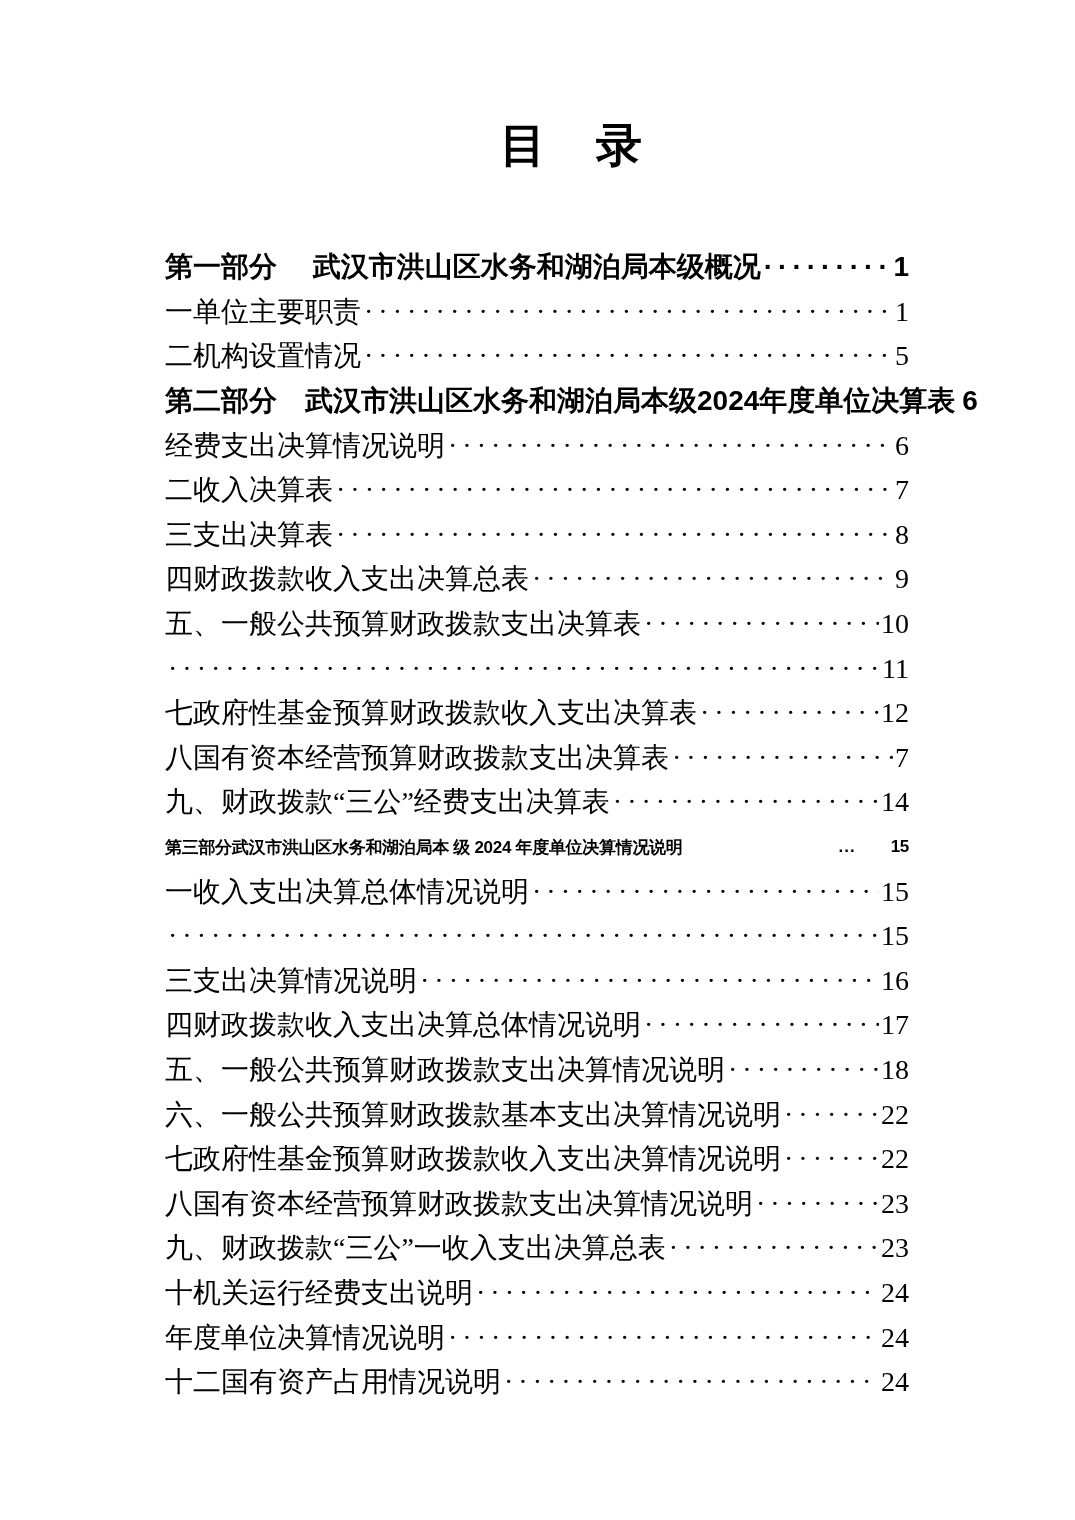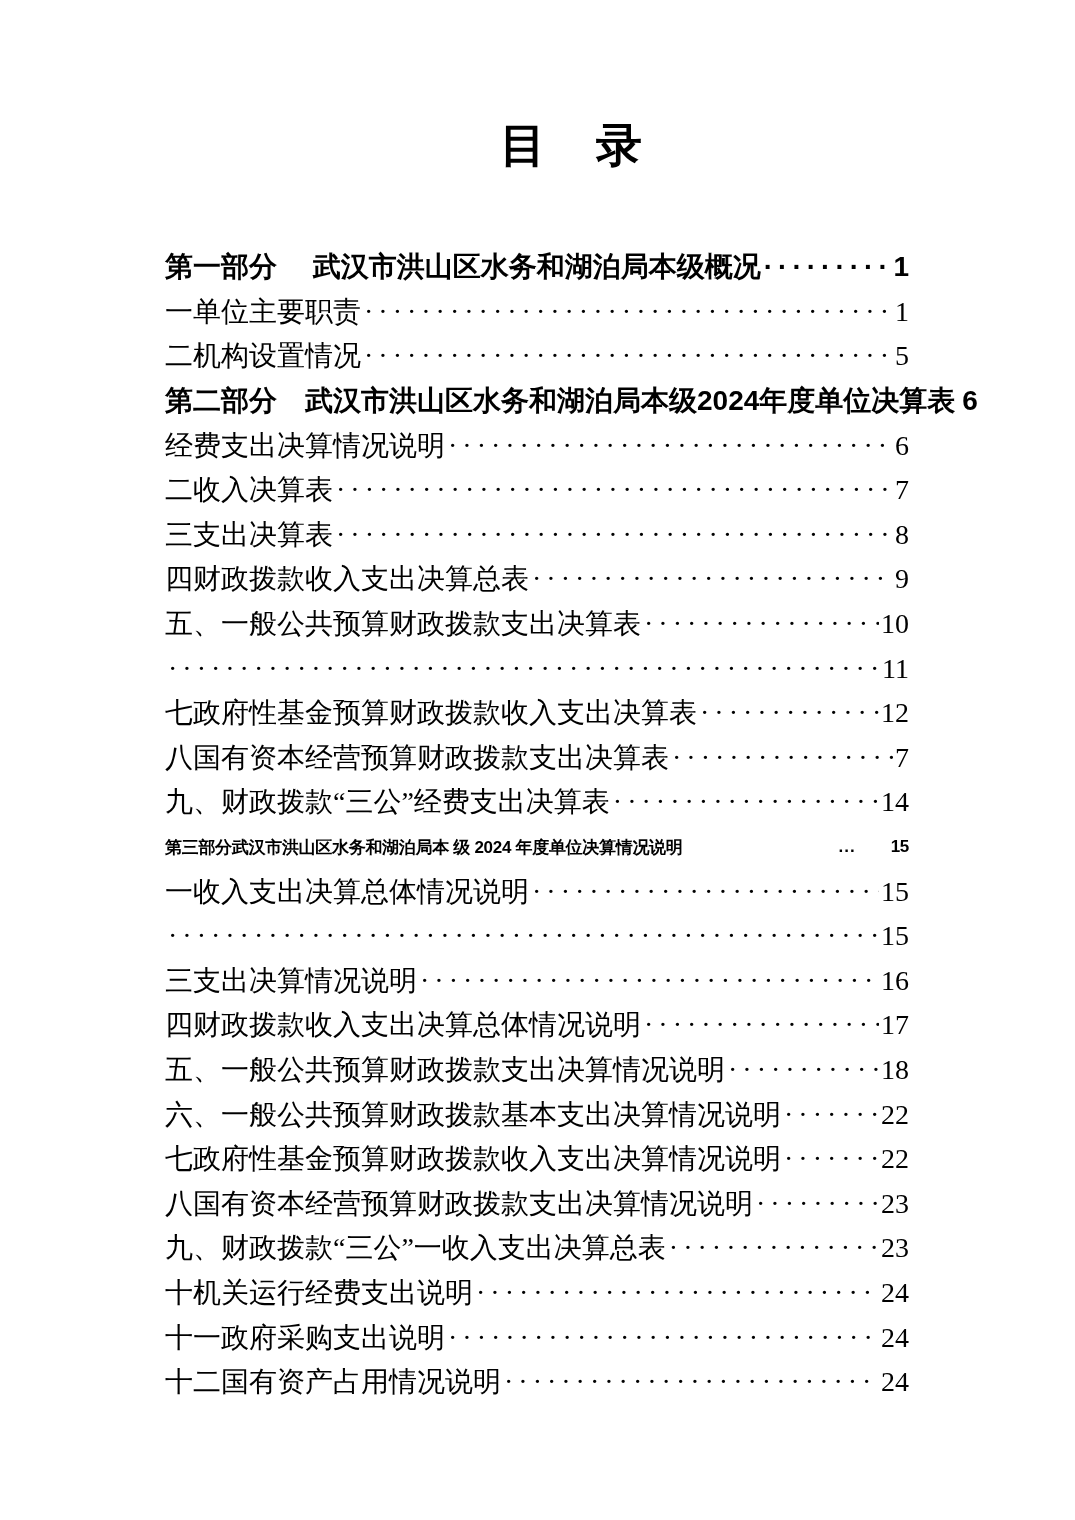--- a/index.html
+++ b/index.html
@@ -189,21 +189,21 @@
     <span class="toc-text">九、财政拨款“三公”一收入支出决算总表</span>
     <span class="toc-leader">······················································································································································</span>
     <span class="toc-page">23</span>
   </div>
       <div class="toc-row">
     <span class="toc-text">十机关运行经费支出说明</span>
     <span class="toc-leader">······················································································································································</span>
     <span class="toc-page">24</span>
   </div>
       <div class="toc-row">
-    <span class="toc-text">十一政府采购支出说明</span>
+    <span class="toc-text">年度单位决算情况说明</span>
     <span class="toc-leader">······················································································································································</span>
     <span class="toc-page">24</span>
   </div>
       <div class="toc-row">
     <span class="toc-text">十二国有资产占用情况说明</span>
     <span class="toc-leader">······················································································································································</span>
     <span class="toc-page">24</span>
   </div>
     </div>
 </div>

